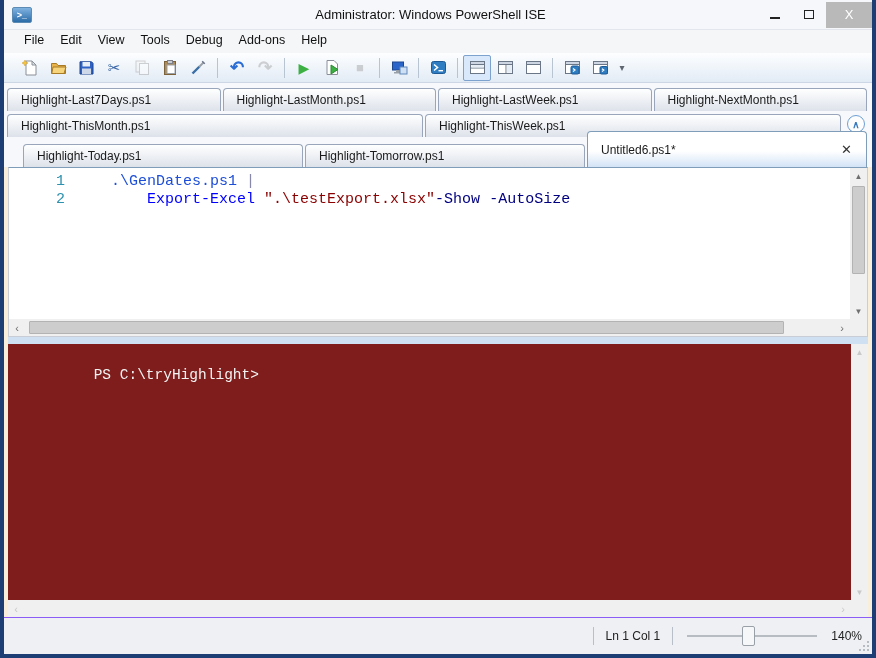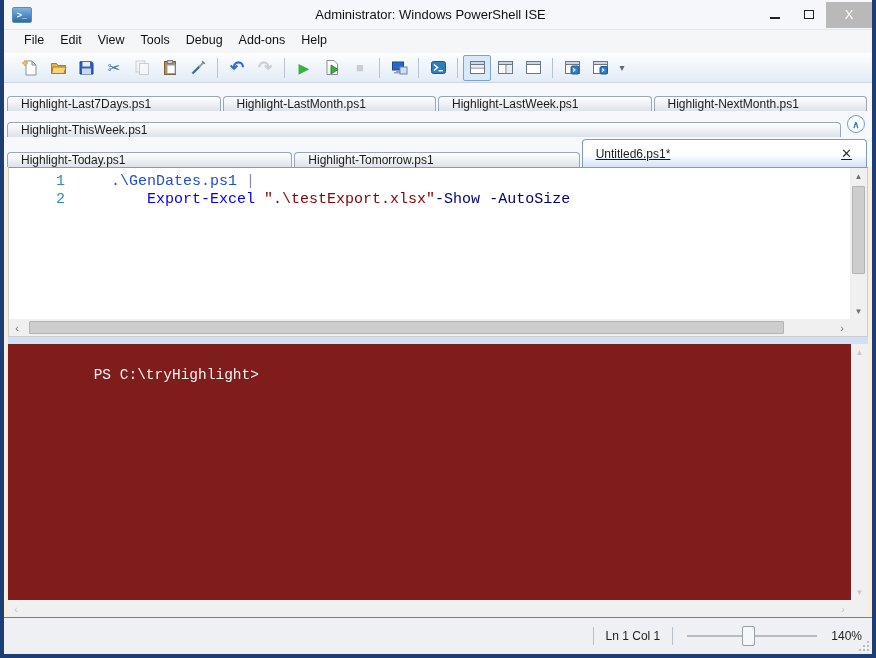--- a/index.html
+++ b/index.html
@@ -38,27 +38,27 @@
             border:1px solid transparent; border-radius:2px; }
   .tb-btn.sel { border-color:#7da2ce; background:#d9e8fa; }
   .tb-btn.dis { opacity:.45; filter:grayscale(1); }
   .tb-sep { width:1px; height:20px; background:#b9c4d2; margin:0 5px; }
   .tb-glyph { font-size:15px; line-height:1; }
   .tb-btn.small { width:16px; }
 
   
   .tabstrip { background:#f7f8fb; padding:2px 3px 0 3px; flex:0 0 auto; }
   .tabrow { display:flex; align-items:flex-end; height:26px; }
-  .tabrow.last { height:30px; }
-  .tab { flex:1 1 0; height:15px; margin-right:2px; border:1px solid #98a5ba; border-bottom:none;
+  .tabrow.last { height:30px;margin-left:16px; }
+  .tab { flex:1 1 0; height:23px; margin-right:2px; border:1px solid #98a5ba; border-bottom:none;
          border-radius:4px 4px 0 0; background:linear-gradient(#ffffff,#dde2ea);
          font-size:12px; color:#1a1a1a; display:flex; align-items:center;
          padding:0 8px 0 13px; white-space:nowrap; overflow:hidden; }
-  .tab.active { height:28px; background:linear-gradient(#ffffff 55%,#d3e3f6);
-                border-color:#7f9db9; font-size:12px; z-index:3;text-decoration:underline; }
+  .tab.active { height:36px; background:linear-gradient(#ffffff 55%,#d3e3f6);
+                border-color:#7f9db9; font-size:12px; z-index:3; }
   .tab .close-x { margin-left:auto; color:#333; font-size:13px; padding:0 6px; }
   .tab-scroll-btn { flex:0 0 auto; width:18px; height:18px; margin:0 4px 4px 4px; border-radius:50%;
                     border:1px solid #6d9fd4; background:#fdfdfe; color:#3a7abf;
                     font-size:10px; font-weight:bold; display:flex; align-items:center;
                     justify-content:center; }
 
   
   .panes { flex:1 1 auto; background:#f8eeda; padding:0 4px; display:flex; flex-direction:column; min-height:0; }
 
   .editor { background:#fff; border:1px solid #c8cdd6; border-top:1px solid #7f9db9;
@@ -268,20 +268,23 @@
         </div>
         <div class="tab">
           <span>Highlight-LastWeek.ps1</span>
         </div>
         <div class="tab">
           <span>Highlight-NextMonth.ps1</span>
         </div>
       </div>
       <div class="tabrow">
         <div class="tab">
+          <span>Highlight-ThisMonth.ps1</span>
+        </div>
+        <div class="tab">
           <span>Highlight-ThisWeek.ps1</span>
         </div>
         <div class="tab-scroll-btn">∧</div>
       </div>
       <div class="tabrow last">
         <div class="tab">
           <span>Highlight-Today.ps1</span>
         </div>
         <div class="tab">
           <span>Highlight-Tomorrow.ps1</span>

